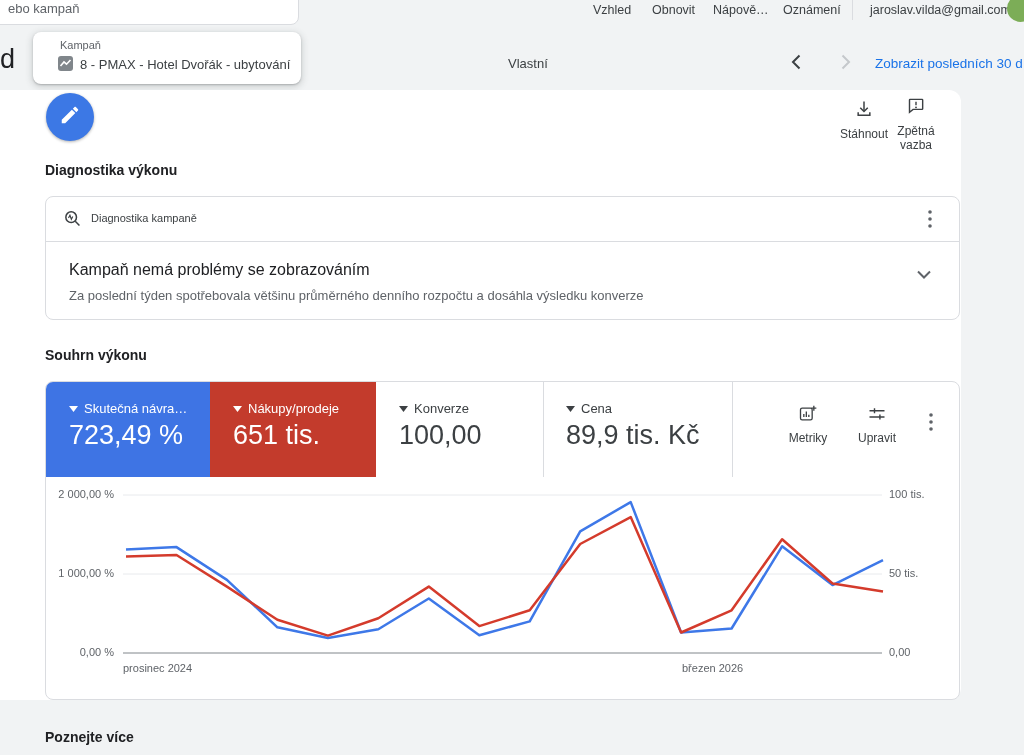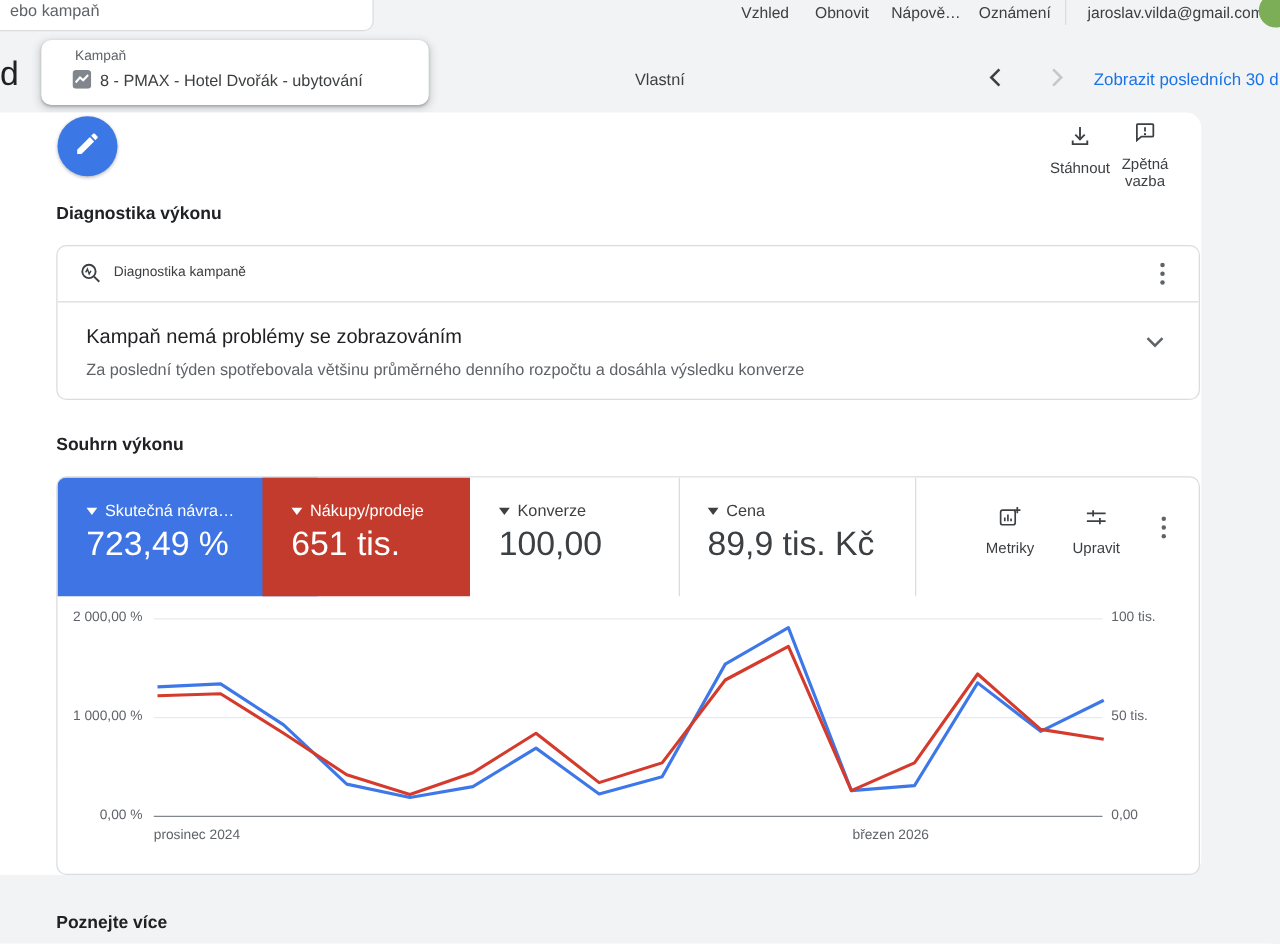--- a/index.html
+++ b/index.html
@@ -9,21 +9,21 @@
   
   .search-box{left:-12px;top:-9px;width:309px;height:32px;background:#fff;
     border:1px solid #dadce0;border-radius:8px;}
   .search-text{left:8px;top:0px;font-size:13px;color:#5f6368;white-space:nowrap;}
   .nav-item{top:3px;font-size:12.5px;color:#3c4043;white-space:nowrap;}
   .nav-divider{left:852px;top:0;width:1px;height:20px;background:#dadce0;}
   .email{left:870px;top:3px;font-size:12.5px;color:#3c4043;white-space:nowrap;}
   .avatar{left:1007px;top:-5px;width:27px;height:27px;border-radius:50%;}
   
   .title-frag{left:0;top:44px;font-size:27px;color:#202124;}
-  .chip{left:33px;top:32px;width:310px;height:52px;background:#fff;border-radius:8px;
+  .chip{left:33px;top:32px;width:268px;height:52px;background:#fff;border-radius:8px;
     box-shadow:0 1px 2px rgba(60,64,67,.3),0 2px 6px 2px rgba(60,64,67,.15);}
   .chip-label{left:60px;top:39px;font-size:11px;color:#5f6368;}
   .mode-label{left:508px;top:56px;font-size:13px;color:#3c4043;}
   .date-box{left:566px;top:42px;width:209px;height:43px;background:#fff;
     border:1px solid #dadce0;border-radius:6px;}
   .chev{top:53px;width:18px;height:18px;}
   .quick-link{left:875px;top:56px;font-size:13.5px;font-weight:500;color:#1a73e8;white-space:nowrap;}
   
   .sheet{left:0;top:90px;width:961px;height:610px;background:#fff;border-radius:0 12px 12px 0;}
   .fab{left:46px;top:93px;width:48px;height:48px;border-radius:50%;background:#3c78e5;
@@ -158,21 +158,21 @@
       <svg width="16" height="12" viewBox="0 0 16 12">
           <path d="M2 2.5 L8 8.5 L14 2.5" fill="none" stroke="#5f6368" stroke-width="2"></path>
         </svg>
     </span>
   </div>
 
   <div class="abs h-section" style="left:45px;top:347px">Souhrn výkonu</div>
 
   <div class="abs sum-card">
 
-    <div class="metric-seg abs" style="left: 0px; width: 164px; background: rgb(62, 116, 228); color: rgb(255, 255, 255); padding-left: 44px;">
+    <div class="metric-seg abs" style="left: 0px; width: 164px; background: rgb(62, 116, 228); color: rgb(255, 255, 255);">
       <span class="metric-label">
         <svg width="9" height="6" viewBox="0 0 9 6">
             <path d="M0 0h9L4.5 6z" fill="currentColor"></path>
           </svg>
         <span>Skutečná návra…</span>
       </span>
       <span class="metric-value">723,49 %</span>
     </div>
     <div class="metric-seg abs" style="left: 164px; width: 166px; background: rgb(195, 59, 44); color: rgb(255, 255, 255);">
       <span class="metric-label">

